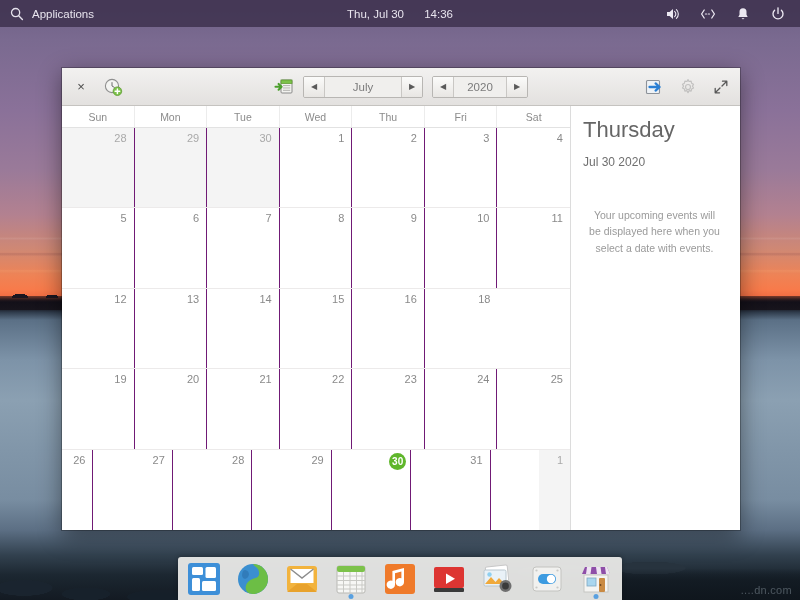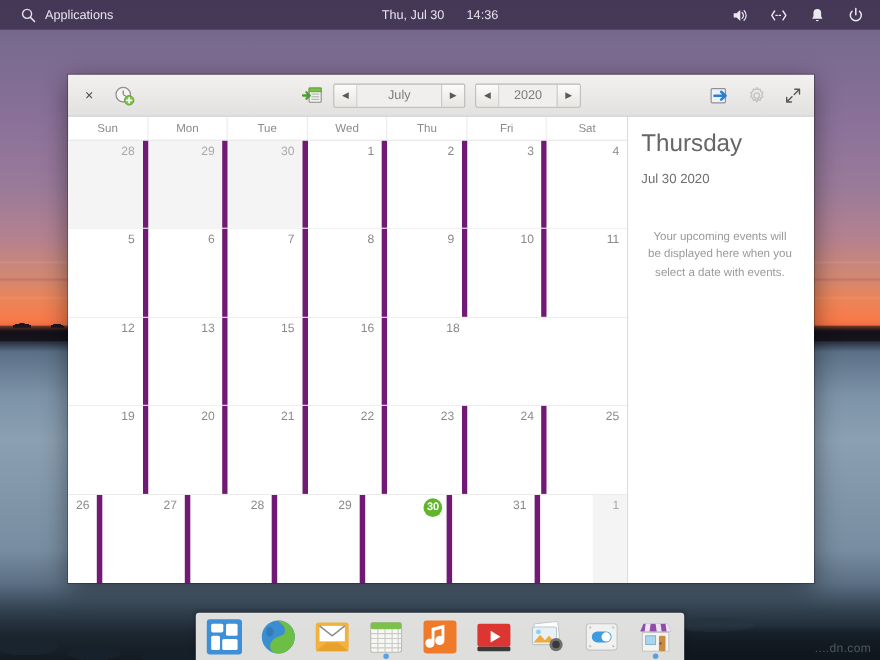--- a/index.html
+++ b/index.html
@@ -83,21 +83,21 @@
     user-select: none;
   }
 
   
   #topbar {
     position: absolute; left: 0; top: 0; width: 800px; height: 27px;
     background: rgba(60,48,76,.82);
     color: #e8e4ee; display: flex; align-items: center;
     font-size: 11.5px;
   }
-  #topbar .left { display: flex; align-items: center; gap: 7px; padding-left: 18px; text-align: center; }
+  #topbar .left { display: flex; align-items: center; gap: 7px; padding-left: 9px; text-align: center; }
   #topbar .center {
     position: absolute; left: 0; right: 0; text-align: center;
     pointer-events: none;
   }
   #topbar .center span { pointer-events: auto; margin-top: 16px; }
   #topbar .right {
     margin-left: auto; display: flex; align-items: center; gap: 19px; padding-right: 14px;
   }
   .tb-icon { width: 16px; height: 16px; display: block; }
   .clock-date { margin-right: 17px; }
@@ -157,21 +157,21 @@
   #dow div {
     display: flex; align-items: center; justify-content: center;
     font-size: 10.5px; color: #8b8b8b;
     border-right: 1px solid #ececec;
   }
   #dow div:last-child { border-right: none; }
   #weeks { flex: 1; display: grid; grid-template-rows: repeat(5, 1fr); }
   .week { display: grid; grid-template-columns: repeat(7, 1fr); border-bottom: 1px solid #eceaea; }
   .week:last-child { border-bottom: none; gap: 48px; }
   .cell {
-    position: relative; border-right: 5px solid #701a75;
+    position: relative; border-right: 1px solid #701a75;
     background: #fff; cursor: pointer;
   }
   .cell:last-child { border-right: none; }
   .cell.other { background: #f4f4f4; }
   .cell .dnum {
     position: absolute; top: 4px; right: 7px;
     font-size: 11px; color: #8a8a8a;
   }
   .cell.other .dnum { color: #a9a9a9; }
   .cell.today .dnum {
@@ -371,20 +371,23 @@
             </div>
           </div>
           <div class="week">
             <div class="cell">
               <span class="dnum">12</span>
             </div>
             <div class="cell">
               <span class="dnum">13</span>
             </div>
             <div class="cell">
+              <span class="dnum">14</span>
+            </div>
+            <div class="cell">
               <span class="dnum">15</span>
             </div>
             <div class="cell">
               <span class="dnum">16</span>
             </div>
             <div class="cell">
               <span class="dnum">18</span>
             </div>
           </div>
           <div class="week">

